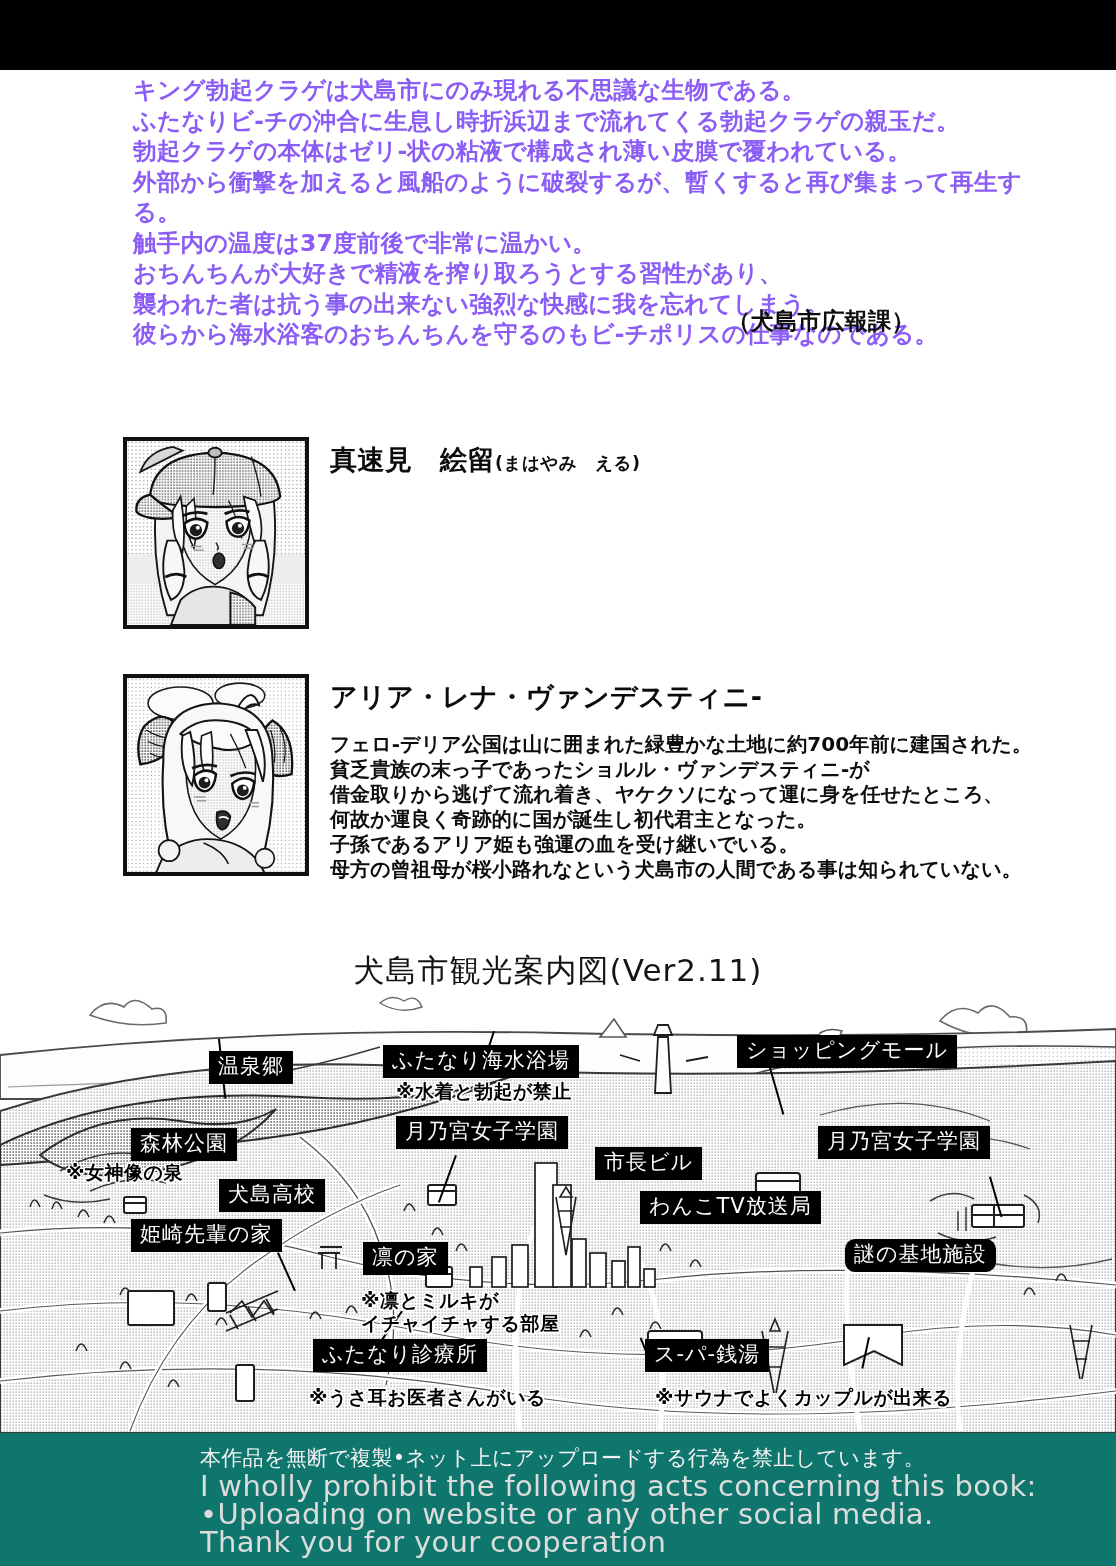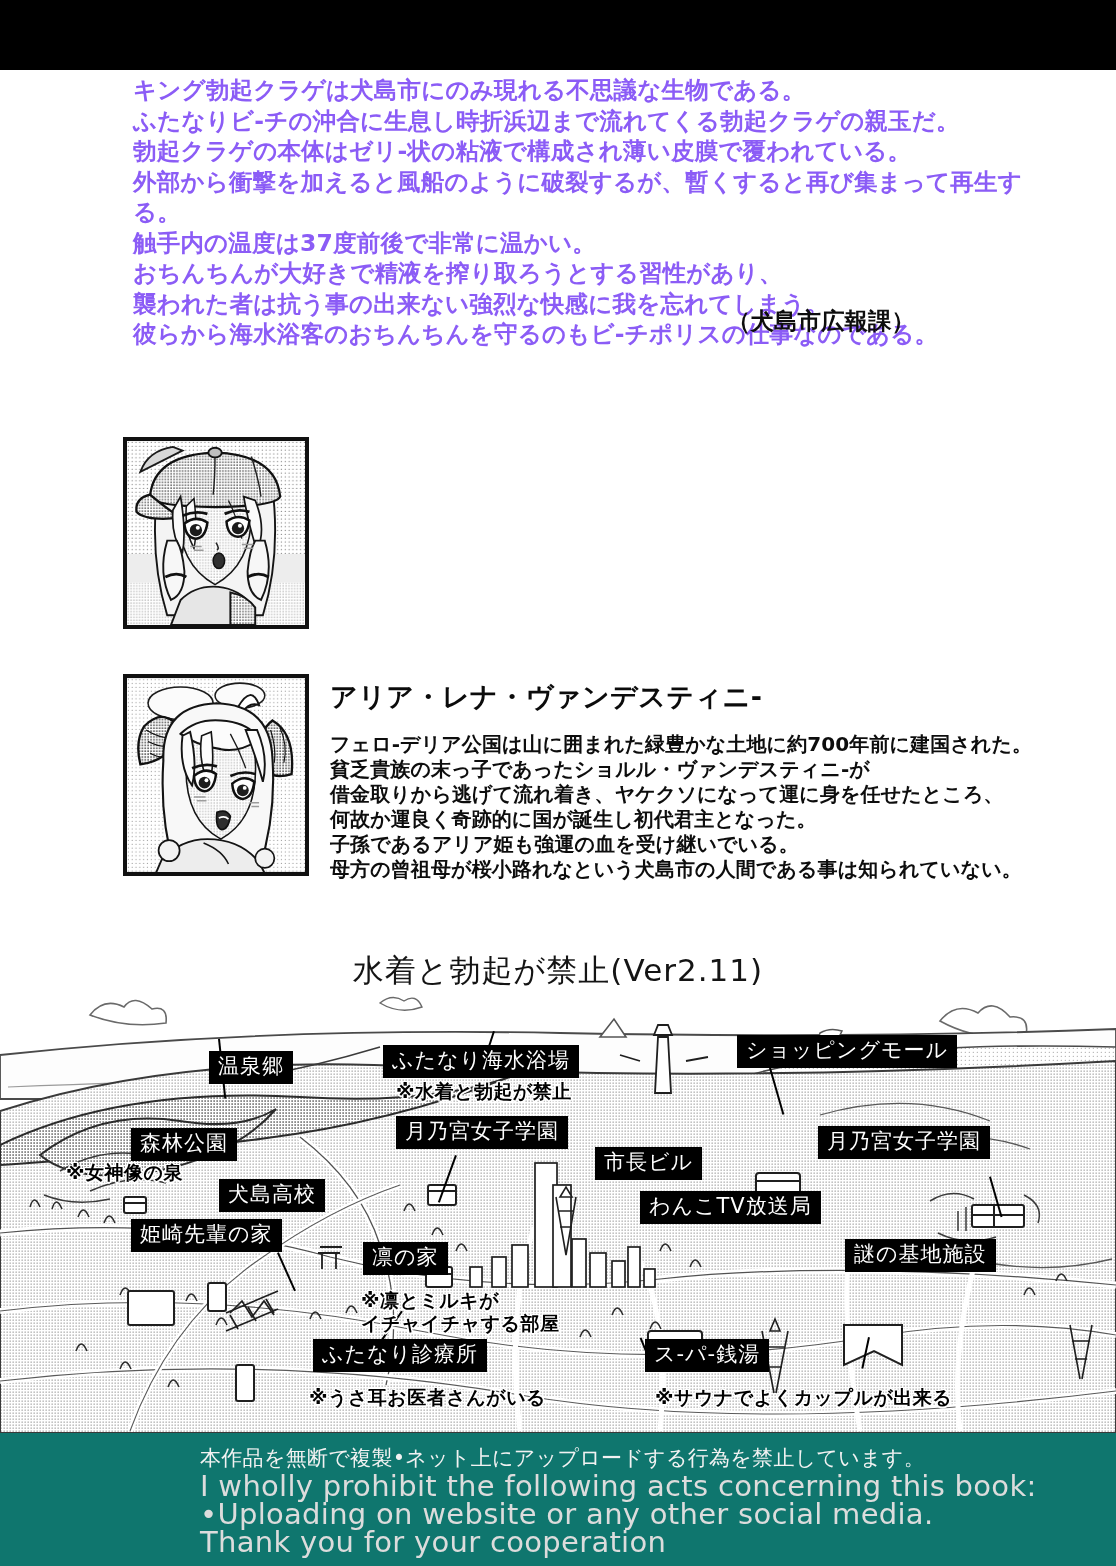--- a/index.html
+++ b/index.html
@@ -199,20 +199,23 @@
         <path d="M102 76 q13 -6 26 -2" stroke="#111" stroke-width="3" fill="none"></path>
 
         <path d="M66 110 h12 M70 114 h10" stroke="#9a9a9a" stroke-width="1.6"></path>
         <path d="M120 108 h12 M122 112 h10" stroke="#9a9a9a" stroke-width="1.6"></path>
         <ellipse cx="96" cy="125" rx="6" ry="8" fill="#303030" stroke="#111" stroke-width="1.6"></ellipse>
         <path d="M93 106 q4 6 1 8" stroke="#222" stroke-width="1.6" fill="none"></path>
 
         <path d="M56 166 q14 -14 34 -14 q22 0 38 16 l6 24 l-88 0z" fill="#e6e6e6" stroke="#151515" stroke-width="2"></path>
         <path d="M108 158 q18 4 26 16 l0 18 l-26 0z" fill="url(#tone1)" stroke="#151515" stroke-width="2"></path>
       </svg>
+    </div>
+    <div class="p-name" style="left:207px;top:5px;">
+      <span>真速見　絵留</span><span class="kana">(まはやみ　える)</span>
     </div>
   </div>
 
   <div class="profile" style="left:123px;top:674px;width:980px;height:210px;">
     <div class="portrait" style="height:202px;">
       <svg viewBox="0 0 186 202" xmlns="http://www.w3.org/2000/svg">
         <defs>
           <pattern id="t2a" width="3" height="3" patternUnits="userSpaceOnUse">
             <rect width="3" height="3" fill="#fff"></rect>
               <circle cx="1.1" cy="1.1" r="0.55" fill="#6a6a6a"></circle>
@@ -275,21 +278,21 @@
       <span>アリア・レナ・ヴァンデスティニ-</span><span class="kana"></span>
     </div>
     <div class="p-desc" style="left:207px;top:58px;font-size:20px;line-height:25px;">フェロ-デリア公国は山に囲まれた緑豊かな土地に約700年前に建国された。
 貧乏貴族の末っ子であったショルル・ヴァンデスティニ-が
 借金取りから逃げて流れ着き、ヤケクソになって運に身を任せたところ、
 何故か運良く奇跡的に国が誕生し初代君主となった。
 子孫であるアリア姫も強運の血を受け継いでいる。
 母方の曾祖母が桜小路れなという犬島市の人間である事は知られていない。</div>
   </div>
 
-  <div class="map-title">水着と勃起が禁止(Ver2.11)</div>
+  <div class="map-title">犬島市観光案内図(Ver2.11)</div>
 
   <div class="map-wrap">
     <svg class="mapart" viewBox="0 0 1116 438" preserveAspectRatio="none" xmlns="http://www.w3.org/2000/svg">
       <defs>
         <pattern id="dotA" width="3" height="3" patternUnits="userSpaceOnUse">
           <rect width="3" height="3" fill="#ffffff"></rect>
             <circle cx="1.1" cy="1.1" r="0.82" fill="#3a3a3a"></circle>
         </pattern>
         <pattern id="dotB" width="3" height="3" patternUnits="userSpaceOnUse">
           <rect width="3" height="3" fill="#ffffff"></rect>
@@ -439,21 +442,21 @@
     <div class="lbl" style="left:383px;top:50px;">ふたなり海水浴場</div>
     <div class="lbl" style="left:737px;top:40px;">ショッピングモール</div>
     <div class="lbl" style="left:131px;top:133px;">森林公園</div>
     <div class="lbl" style="left:396px;top:121px;">月乃宮女子学園</div>
     <div class="lbl" style="left:595px;top:152px;">市長ビル</div>
     <div class="lbl" style="left:818px;top:131px;">月乃宮女子学園</div>
     <div class="lbl" style="left:219px;top:184px;">犬島高校</div>
     <div class="lbl" style="left:640px;top:196px;">わんこTV放送局</div>
     <div class="lbl" style="left:131px;top:224px;">姫崎先輩の家</div>
     <div class="lbl" style="left:363px;top:247px;">凛の家</div>
-    <div class="lbl" style="left:845px;top:244px;">謎の基地施設</div>
+    <div class="lbl" style="left:845px;top:244px;border-radius:10px;">謎の基地施設</div>
     <div class="lbl" style="left:313px;top:344px;">ふたなり診療所</div>
     <div class="lbl" style="left:645px;top:344px;">ス-パ-銭湯</div>
 
     <div class="note" style="left:396px;top:85px;">※水着と勃起が禁止</div>
     <div class="note" style="left:66px;top:166px;">※女神像の泉</div>
     <div class="note" style="left:361px;top:294px;">※凛とミルキが
 イチャイチャする部屋</div>
     <div class="note" style="left:309px;top:391px;">※うさ耳お医者さんがいる</div>
     <div class="note" style="left:655px;top:391px;">※サウナでよくカップルが出来る</div>
   </div>

